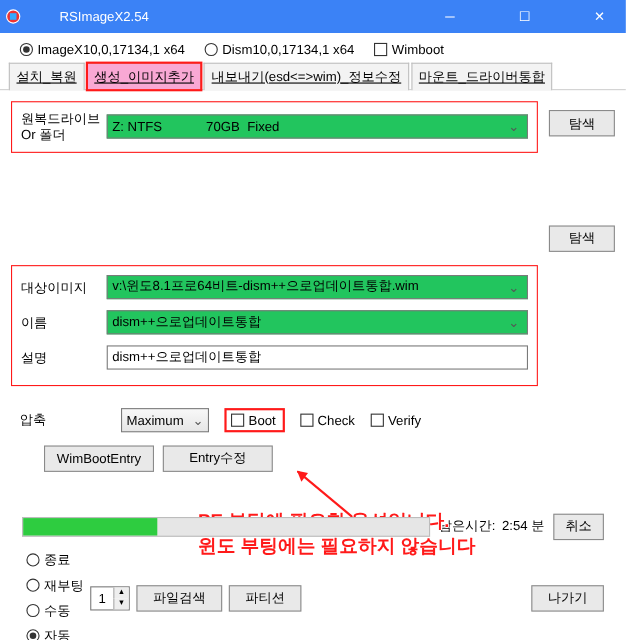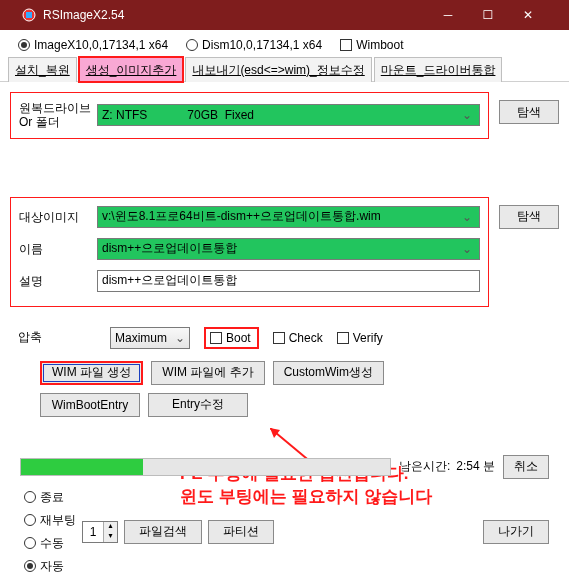--- a/index.html
+++ b/index.html
@@ -1,18 +1,18 @@
 <!DOCTYPE html>
 <html><head>
 <meta charset="utf-8">
 <style>
 * { box-sizing: border-box; margin: 0; padding: 0; font-family: "Malgun Gothic", "Segoe UI", sans-serif; font-size: 12px; }
 body { background: #fff; width: 569px; height: 582px; overflow: hidden; }
 
-.titlebar { height: 30px; background: #7f1d1d; display: flex; align-items: center; padding: 0 21px; color: #fff; }
+.titlebar { height: 30px; background: #3b82f6; display: flex; align-items: center; padding: 0 4px; color: #fff; gap: 28px; }
 .titlebar .icon { width: 16px; height: 16px; margin-right: 6px; display: inline-flex; align-items: center; justify-content: center; }
 .titlebar .title { flex: 1; font-size: 12px; }
 .titlebar .ctrl { width: 40px; height: 30px; display: flex; align-items: center; justify-content: center; color: #fff; }
 
 .toprow { display: flex; gap: 18px; padding: 8px 12px 4px 18px; }
 .radio-wrap { display: inline-flex; align-items: center; gap: 4px; }
 .radio { width: 12px; height: 12px; border: 1px solid #333; border-radius: 50%; display: inline-flex; align-items: center; justify-content: center; background: #fff; }
 .radio .dot { width: 6px; height: 6px; border-radius: 50%; background: #333; }
 .chk { width: 12px; height: 12px; border: 1px solid #333; background: #fff; display: inline-block; }
 
@@ -121,21 +121,21 @@
       </div>
     </div>
     <button class="btn side" style="margin-top:8px;">
         <span>탐색</span>
       </button>
   </div>
 
   <div style="height:40px;"></div>
 
   <div style="display:flex;align-items:flex-start;gap:0;">
-    <div class="group tall" style="flex:1;">
+    <div class="group tall" style="flex:1;margin-top:44px;">
       <div class="row">
         <div class="lbl">대상이미지</div>
         <div class="select">
           <span class="txt">v:\윈도8.1프로64비트-dism++으로업데이트통합.wim</span>
           <span class="arrow">⌄</span>
         </div>
       </div>
       <div class="row">
         <div class="lbl">이름</div>
         <div class="select">
@@ -168,31 +168,20 @@
     <label class="chkwrap">
       <span class="chk"></span>
       <span>Check</span>
     </label>
     <label class="chkwrap">
       <span class="chk"></span>
       <span>Verify</span>
     </label>
   </div>
 
-  <div class="btnrow">
-    <button class="btn primary">
-        <span>WIM 파일 생성</span>
-      </button>
-    <button class="btn">
-        <span>WIM 파일에 추가</span>
-      </button>
-    <button class="btn">
-        <span>CustomWim생성</span>
-      </button>
-  </div>
   <div class="btnrow2">
     <button class="btn">
         <span>WimBootEntry</span>
       </button>
     <button class="btn">
         <span>Entry수정</span>
       </button>
   </div>
 
   <svg class="arrow-svg" width="80" height="80">

